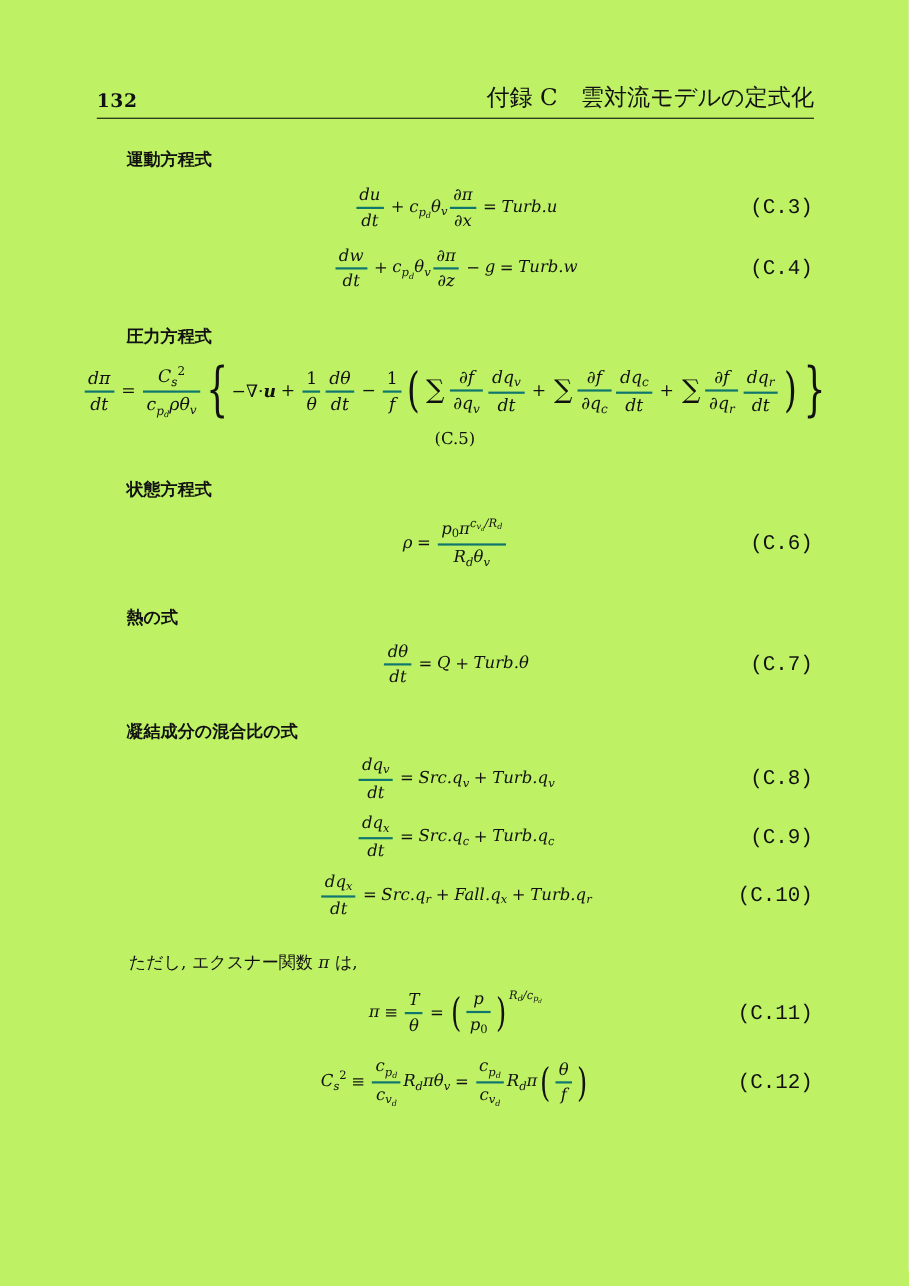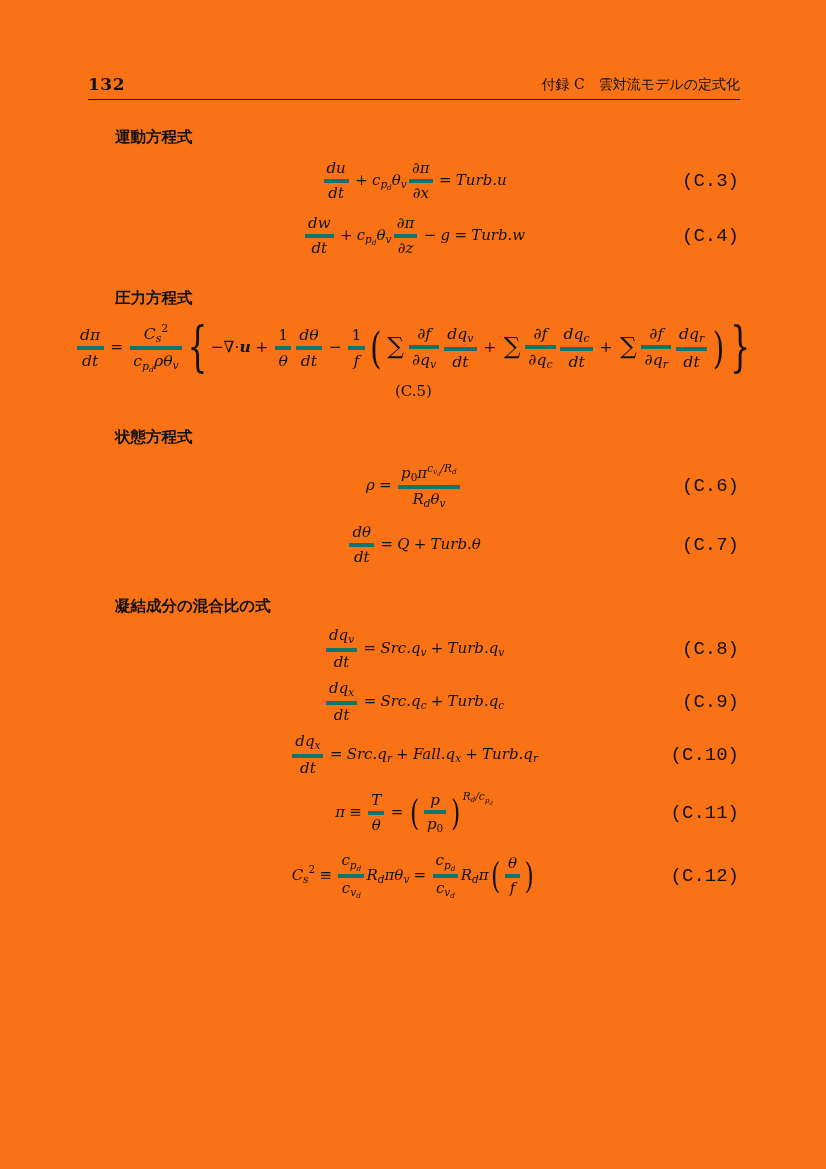--- a/index.html
+++ b/index.html
@@ -1,34 +1,34 @@
 <!DOCTYPE html>
 <html><head>
 <meta charset="utf-8">
 <style>
   html,body{margin:0;padding:0;background:#e8e8e8;}
   .page{
     position:relative;
     width:826px;height:1169px;
-    background:#f97316;
+    background:#bef264;
     margin:0 auto;
     font-family:"DejaVu Serif","Liberation Serif",serif;
     color:#111;
     overflow:hidden;
   }
   .content{
     position:absolute;left:88px;top:74px;width:652px;
   }
   .pheader{
     display:flex;justify-content:space-between;align-items:flex-end;
     border-bottom:1.2px solid #111;
     padding-bottom:5px;
   }
   .pnum{font-weight:bold;font-size:17px;letter-spacing:.5px;}
-  .ptitle{font-size:14px;text-align:center;}
+  .ptitle{font-size:21px;text-align:center;}
   .heading{
     font-family:"Liberation Sans","DejaVu Sans",sans-serif;
     font-weight:bold;font-size:15.5px;
     margin:27px 0 8px 27px;
   }
   .para{
     font-size:15.5px;
     margin:27px 0 6px 29px;
   }
   .eqline{
@@ -53,21 +53,21 @@
   .msum{
     font-style:normal;font-size:1.5em;line-height:0;
     vertical-align:-.08em;margin:0 .1em 0 .12em;
   }
   .msub{font-size:.7em;vertical-align:-.3em;}
   .msup{font-size:.7em;vertical-align:.6em;}
   .frac{
     display:inline-block;text-align:center;vertical-align:middle;
     margin:0 .15em;line-height:1.25;
   }
-  .frac .num{display:block;border-bottom:4px solid #0f766e;padding:0 .2em .07em;}
+  .frac .num{display:block;border-bottom:2px solid #0f766e;padding:0 .2em .07em;}
   .frac .den{display:block;padding:.07em .2em 0;}
   .fence{
     display:inline-block;font-style:normal;line-height:1;
     vertical-align:middle;margin:0 .1em;transform-origin:50% 50%;
     font-weight:400;
   }
 </style>
 </head>
 <body>
 
@@ -90,37 +90,39 @@
         <div class="heading">圧力方程式</div>
         <div class="eqline" style="font-size: 0.98em; min-height: 62px; justify-content: center;">
           <span class="math"><span class="frac"><span class="num"><span class="mi">dπ</span></span><span class="den"><span class="mi">dt</span></span></span><span class="mo">=</span><span class="frac"><span class="num"><span class="mi">C</span><span class="msub"><span class="mi">s</span></span><span class="msup"><span class="mu">2</span></span></span><span class="den"><span class="mi">c</span><span class="msub"><span class="mi">p</span><span class="msub"><span class="mi">d</span></span></span><span class="mi">ρθ</span><span class="msub"><span class="mi">v</span></span></span></span><span class="fence" style="font-size: 2em; transform: scaleY(1.7);">{</span><span class="mu">−∇·</span><span class="mb">u</span><span class="mo">+</span><span class="frac"><span class="num"><span class="mu">1</span></span><span class="den"><span class="mi">θ</span></span></span><span class="frac"><span class="num"><span class="mi">dθ</span></span><span class="den"><span class="mi">dt</span></span></span><span class="mo">−</span><span class="frac"><span class="num"><span class="mu">1</span></span><span class="den"><span class="mi">f</span></span></span><span class="fence" style="font-size: 1.9em; transform: scaleY(1.45);">(</span><span class="msum">∑</span><span class="frac"><span class="num"><span class="mi">∂f</span></span><span class="den"><span class="mi">∂q</span><span class="msub"><span class="mi">v</span></span></span></span><span class="frac"><span class="num"><span class="mi">dq</span><span class="msub"><span class="mi">v</span></span></span><span class="den"><span class="mi">dt</span></span></span><span class="mo">+</span><span class="msum">∑</span><span class="frac"><span class="num"><span class="mi">∂f</span></span><span class="den"><span class="mi">∂q</span><span class="msub"><span class="mi">c</span></span></span></span><span class="frac"><span class="num"><span class="mi">dq</span><span class="msub"><span class="mi">c</span></span></span><span class="den"><span class="mi">dt</span></span></span><span class="mo">+</span><span class="msum">∑</span><span class="frac"><span class="num"><span class="mi">∂f</span></span><span class="den"><span class="mi">∂q</span><span class="msub"><span class="mi">r</span></span></span></span><span class="frac"><span class="num"><span class="mi">dq</span><span class="msub"><span class="mi">r</span></span></span><span class="den"><span class="mi">dt</span></span></span><span class="fence" style="font-size: 1.9em; transform: scaleY(1.45);">)</span><span class="fence" style="font-size: 2em; transform: scaleY(1.7);">}</span></span>
         </div>
         <div class="eqlabel-below">(C.5)</div>
         <div class="heading">状態方程式</div>
         <div class="eqline" style="min-height: 60px;">
           <span class="math"><span class="mi">ρ</span><span class="mo">=</span><span class="frac"><span class="num"><span class="mi">p</span><span class="msub"><span class="mu">0</span></span><span class="mi">π</span><span class="msup"><span class="mi">c</span><span class="msub"><span class="mi">v</span><span class="msub"><span class="mi">d</span></span></span><span class="mi">/R</span><span class="msub"><span class="mi">d</span></span></span></span><span class="den"><span class="mi">R</span><span class="msub"><span class="mi">d</span></span><span class="mi">θ</span><span class="msub"><span class="mi">v</span></span></span></span></span>
           <span class="eqlabel">(C.6)</span>
         </div>
+        <div class="heading">熱の式</div>
         <div class="eqline" style="min-height: 48px;">
           <span class="math"><span class="frac"><span class="num"><span class="mi">dθ</span></span><span class="den"><span class="mi">dt</span></span></span><span class="mo">=</span><span class="mi">Q</span><span class="mo">+</span><span class="mi">Turb.θ</span></span>
           <span class="eqlabel">(C.7)</span>
         </div>
         <div class="heading">凝結成分の混合比の式</div>
         <div class="eqline" style="min-height: 48px;">
           <span class="math"><span class="frac"><span class="num"><span class="mi">dq</span><span class="msub"><span class="mi">v</span></span></span><span class="den"><span class="mi">dt</span></span></span><span class="mo">=</span><span class="mi">Src.q</span><span class="msub"><span class="mi">v</span></span><span class="mo">+</span><span class="mi">Turb.q</span><span class="msub"><span class="mi">v</span></span></span>
           <span class="eqlabel">(C.8)</span>
         </div>
         <div class="eqline" style="min-height: 48px;">
           <span class="math"><span class="frac"><span class="num"><span class="mi">dq</span><span class="msub"><span class="mi">x</span></span></span><span class="den"><span class="mi">dt</span></span></span><span class="mo">=</span><span class="mi">Src.q</span><span class="msub"><span class="mi">c</span></span><span class="mo">+</span><span class="mi">Turb.q</span><span class="msub"><span class="mi">c</span></span></span>
           <span class="eqlabel">(C.9)</span>
         </div>
         <div class="eqline" style="min-height: 48px;">
           <span class="math"><span class="frac"><span class="num"><span class="mi">dq</span><span class="msub"><span class="mi">x</span></span></span><span class="den"><span class="mi">dt</span></span></span><span class="mo">=</span><span class="mi">Src.q</span><span class="msub"><span class="mi">r</span></span><span class="mo">+</span><span class="mi">Fall.q</span><span class="msub"><span class="mi">x</span></span><span class="mo">+</span><span class="mi">Turb.q</span><span class="msub"><span class="mi">r</span></span></span>
           <span class="eqlabel">(C.10)</span>
         </div>
+        <div class="para"><span class="math"><span class="mu">ただし, エクスナー関数 </span><span class="mi">π</span><span class="mu"> は,</span></span></div>
         <div class="eqline" style="min-height: 58px;">
           <span class="math"><span class="mi">π</span><span class="mo">≡</span><span class="frac"><span class="num"><span class="mi">T</span></span><span class="den"><span class="mi">θ</span></span></span><span class="mo">=</span><span class="fence" style="font-size: 1.6em; transform: scaleY(1.5);">(</span><span class="frac"><span class="num"><span class="mi">p</span></span><span class="den"><span class="mi">p</span><span class="msub"><span class="mu">0</span></span></span></span><span class="fence" style="font-size: 1.6em; transform: scaleY(1.5);">)</span><span class="msup" style="vertical-align: 1.6em;"><span class="mi">R</span><span class="msub"><span class="mi">d</span></span><span class="mi">/c</span><span class="msub"><span class="mi">p</span><span class="msub"><span class="mi">d</span></span></span></span></span>
           <span class="eqlabel">(C.11)</span>
         </div>
         <div class="eqline" style="min-height: 58px;">
           <span class="math"><span class="mi">C</span><span class="msub"><span class="mi">s</span></span><span class="msup"><span class="mu">2</span></span><span class="mo">≡</span><span class="frac"><span class="num"><span class="mi">c</span><span class="msub"><span class="mi">p</span><span class="msub"><span class="mi">d</span></span></span></span><span class="den"><span class="mi">c</span><span class="msub"><span class="mi">v</span><span class="msub"><span class="mi">d</span></span></span></span></span><span class="mi">R</span><span class="msub"><span class="mi">d</span></span><span class="mi">πθ</span><span class="msub"><span class="mi">v</span></span><span class="mo">=</span><span class="frac"><span class="num"><span class="mi">c</span><span class="msub"><span class="mi">p</span><span class="msub"><span class="mi">d</span></span></span></span><span class="den"><span class="mi">c</span><span class="msub"><span class="mi">v</span><span class="msub"><span class="mi">d</span></span></span></span></span><span class="mi">R</span><span class="msub"><span class="mi">d</span></span><span class="mi">π</span><span class="fence" style="font-size: 1.6em; transform: scaleY(1.5);">(</span><span class="frac"><span class="num"><span class="mi">θ</span></span><span class="den"><span class="mi">f</span></span></span><span class="fence" style="font-size: 1.6em; transform: scaleY(1.5);">)</span></span>
           <span class="eqlabel">(C.12)</span>
         </div>
       </div>
   </div>

